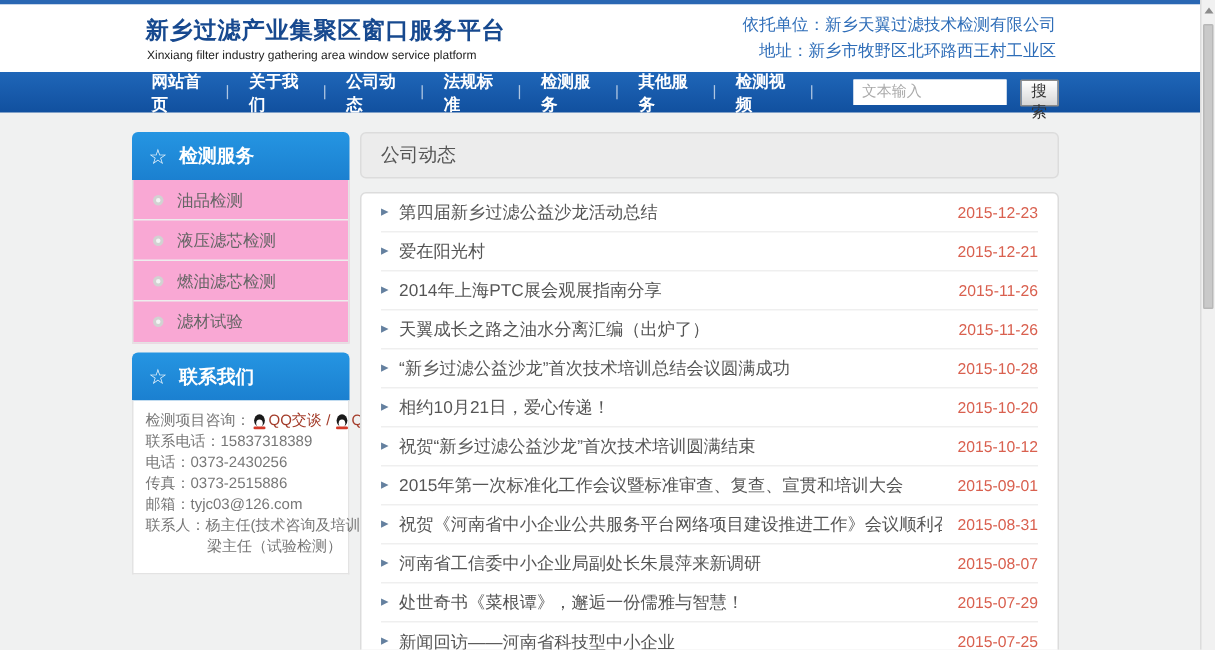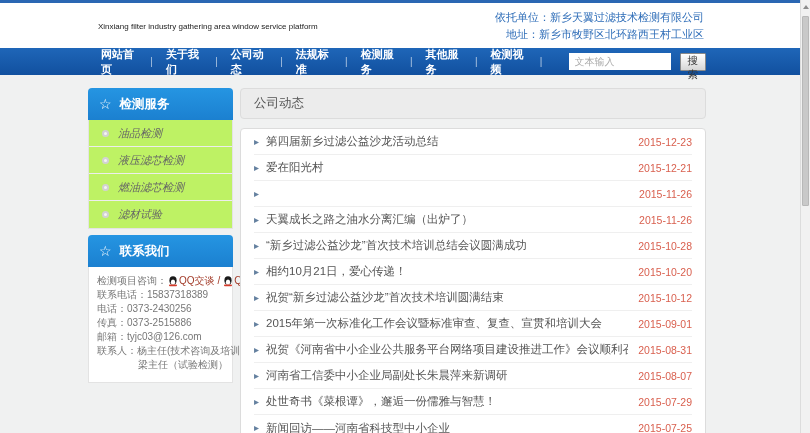--- a/index.html
+++ b/index.html
@@ -36,21 +36,21 @@
 
   
   .content { display:flex; padding-top:13px; }
   .sidebar { width:145px; flex:none; }
   .main-col { flex:1; margin-left:7px; }
 
   
   .side-panel { margin-bottom:6px; }
   .side-header { height:32px; background:linear-gradient(#2595e2,#1b80d0); border-radius:4px 4px 0 0; color:#fff; display:flex; align-items:center; padding-left:11px; font-size:12.5px; font-weight:bold; }
   .star-icon { font-size:14px; margin-right:8px; font-weight:normal; line-height:1; }
-  .side-list { margin:0; padding:0; list-style:none; background:#bef264; border:1px solid #e3e3e3; border-top:none;font-style:italic; }
+  .side-list { margin:0; padding:0; list-style:none; background:#f9a8d4; border:1px solid #e3e3e3; border-top:none; }
   .side-item { height:27px; display:flex; align-items:center; padding-left:13px; font-size:11px; color:#666; border-bottom:1px solid #ededed; cursor:pointer; }
   .side-item:last-of-type { border-bottom:none; }
   .bullet-icon { width:7px; height:7px; border-radius:50%; border:2px solid #d2d2d2; background:#f4f4f4; margin-right:9px; flex:none; }
 
   
   .contact-body { background:#fff; border:1px solid #e3e3e3; border-top:none; padding:7px 5px 10px 8px; font-size:10px; color:#777; }
   .contact-line { line-height:14px; white-space:nowrap; }
   .qq-line { display:flex; align-items:center; }
   .qq-link { color:#a33c2a; display:inline-flex; align-items:center; cursor:pointer; margin:0 1px; }
   .qq-link svg { margin-right:1px; }
@@ -73,20 +73,21 @@
   .scroll-thumb { position:absolute; top:16px; left:1px; width:7px; height:190px; background:#c9c9c9; border:1px solid #b8b8b8; border-radius:1px; cursor:pointer; }
 </style>
 </head>
 <body>
 
 <div class="top-strip"></div>
 
 <header class="site-header">
   <div class="container header-inner">
     <div class="brand">
+      <h1>新乡过滤产业集聚区窗口服务平台</h1>
       <div class="subtitle">Xinxiang filter industry gathering area window service platform</div>
     </div>
     <div class="header-info">
       <div>依托单位：新乡天翼过滤技术检测有限公司</div>
       <div>地址：新乡市牧野区北环路西王村工业区</div>
     </div>
   </div>
 </header>
 
 <nav class="main-nav">
@@ -194,20 +195,21 @@
           <span class="news-title">第四届新乡过滤公益沙龙活动总结</span>
           <span class="news-date">2015-12-23</span>
         </div>
         <div class="news-row">
           <span class="arrow-icon">▸</span>
           <span class="news-title">爱在阳光村</span>
           <span class="news-date">2015-12-21</span>
         </div>
         <div class="news-row">
           <span class="arrow-icon">▸</span>
+          <span class="news-title">2014年上海PTC展会观展指南分享</span>
           <span class="news-date">2015-11-26</span>
         </div>
         <div class="news-row">
           <span class="arrow-icon">▸</span>
           <span class="news-title">天翼成长之路之油水分离汇编（出炉了）</span>
           <span class="news-date">2015-11-26</span>
         </div>
         <div class="news-row">
           <span class="arrow-icon">▸</span>
           <span class="news-title">“新乡过滤公益沙龙”首次技术培训总结会议圆满成功</span>

